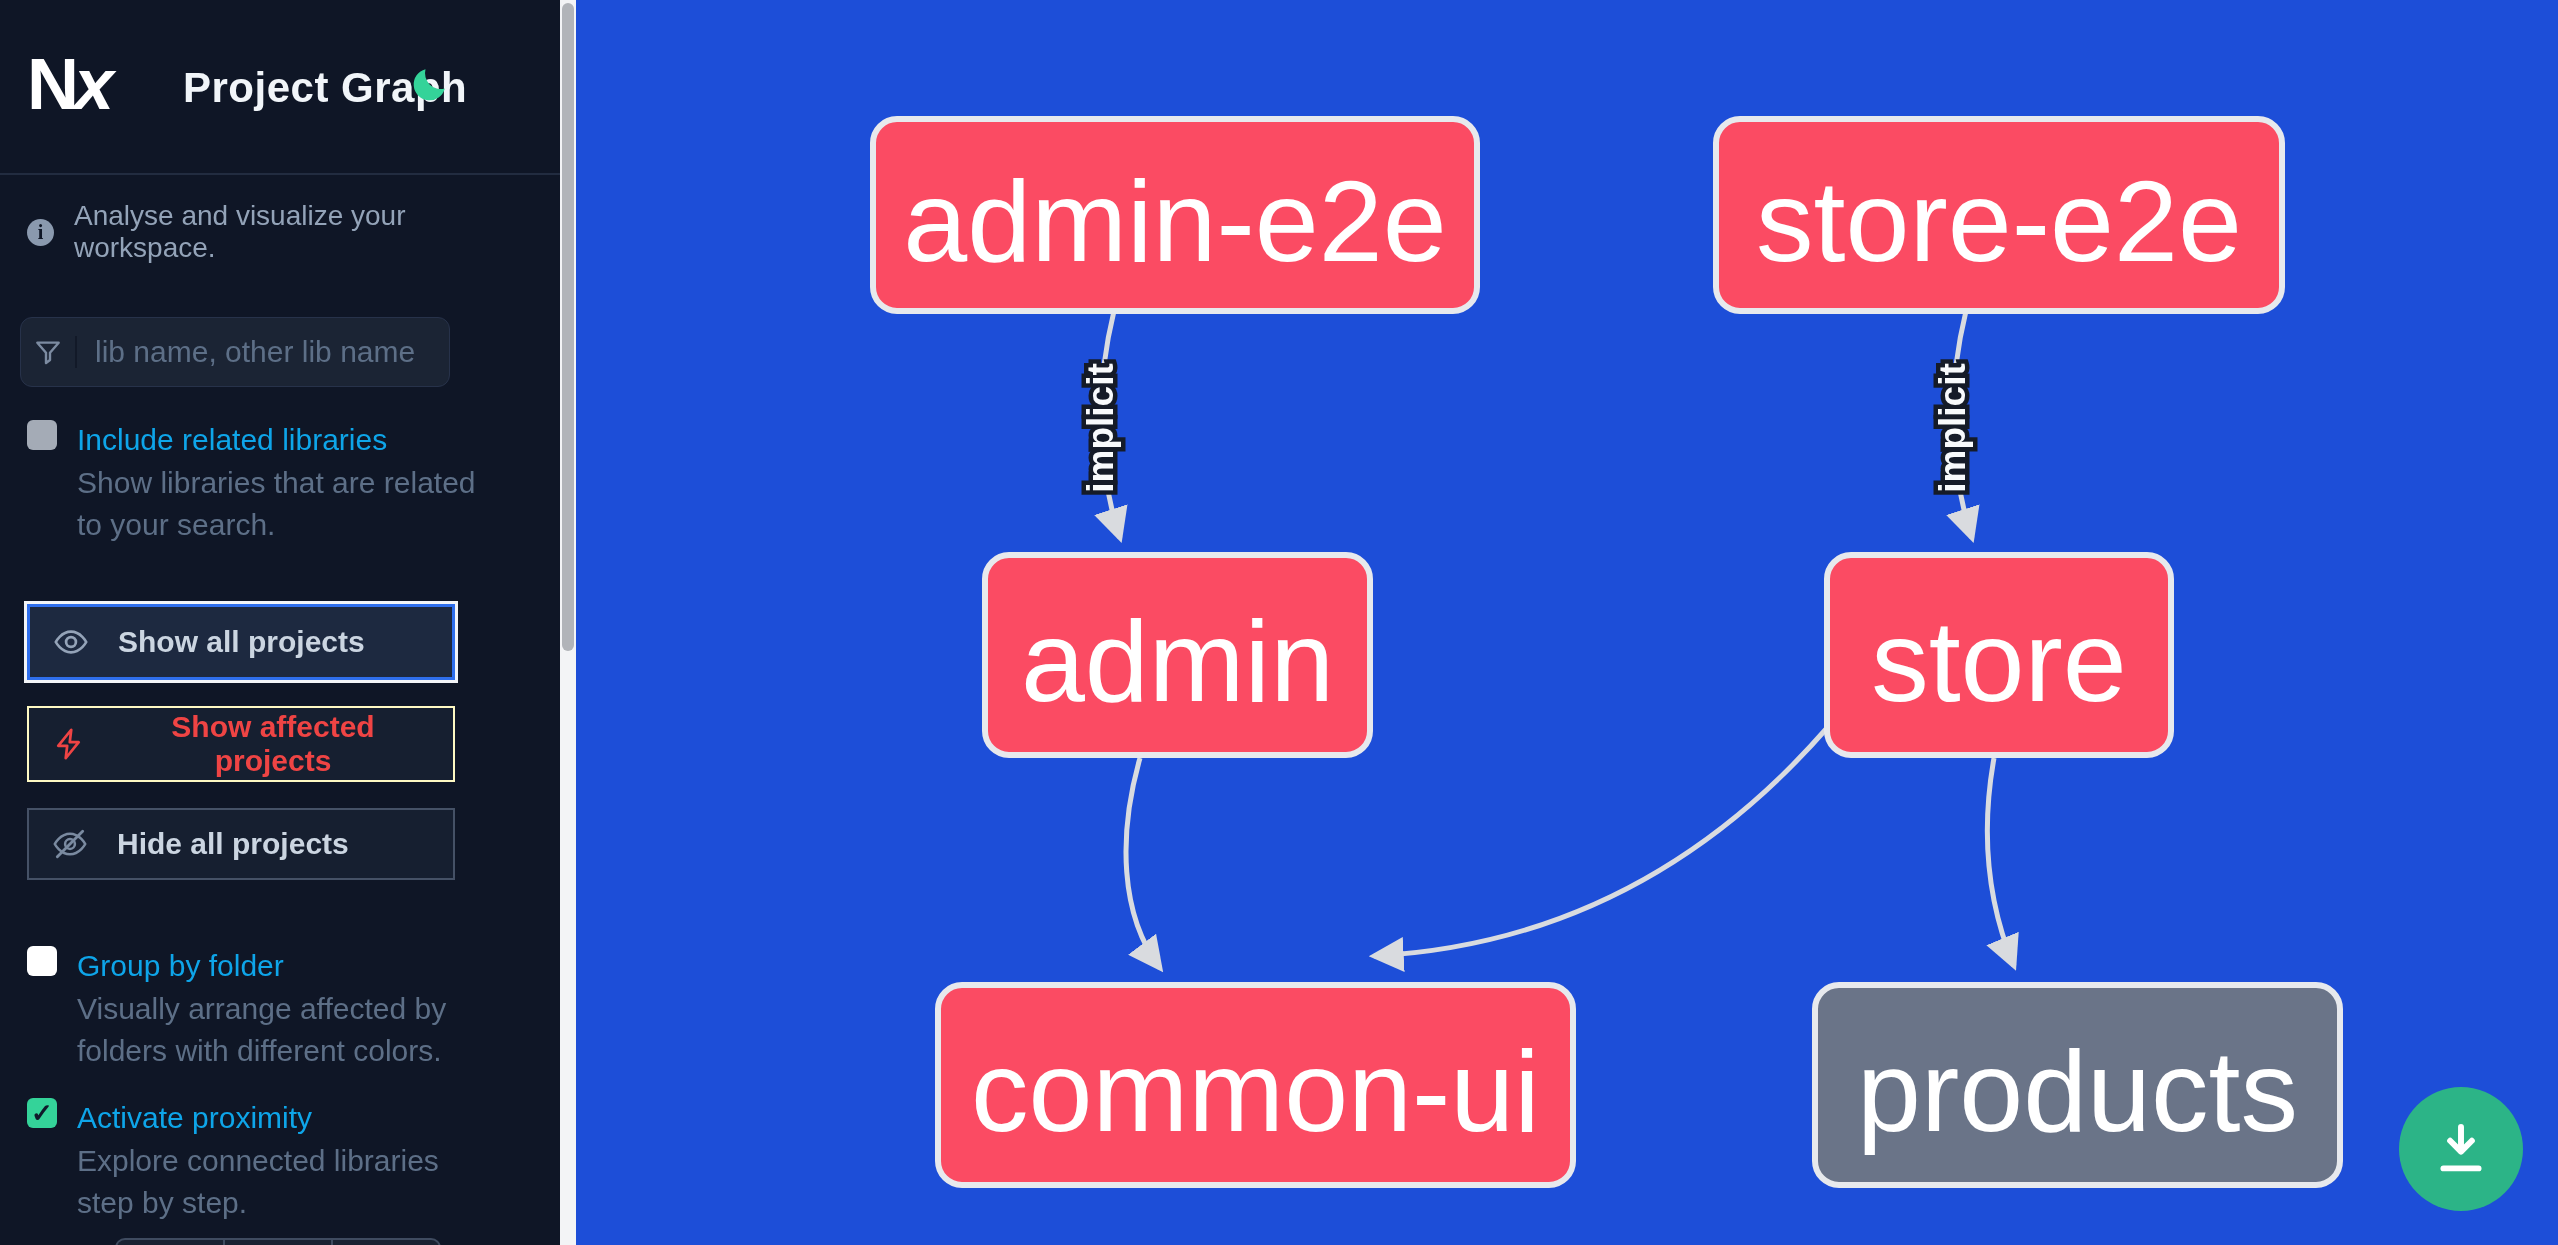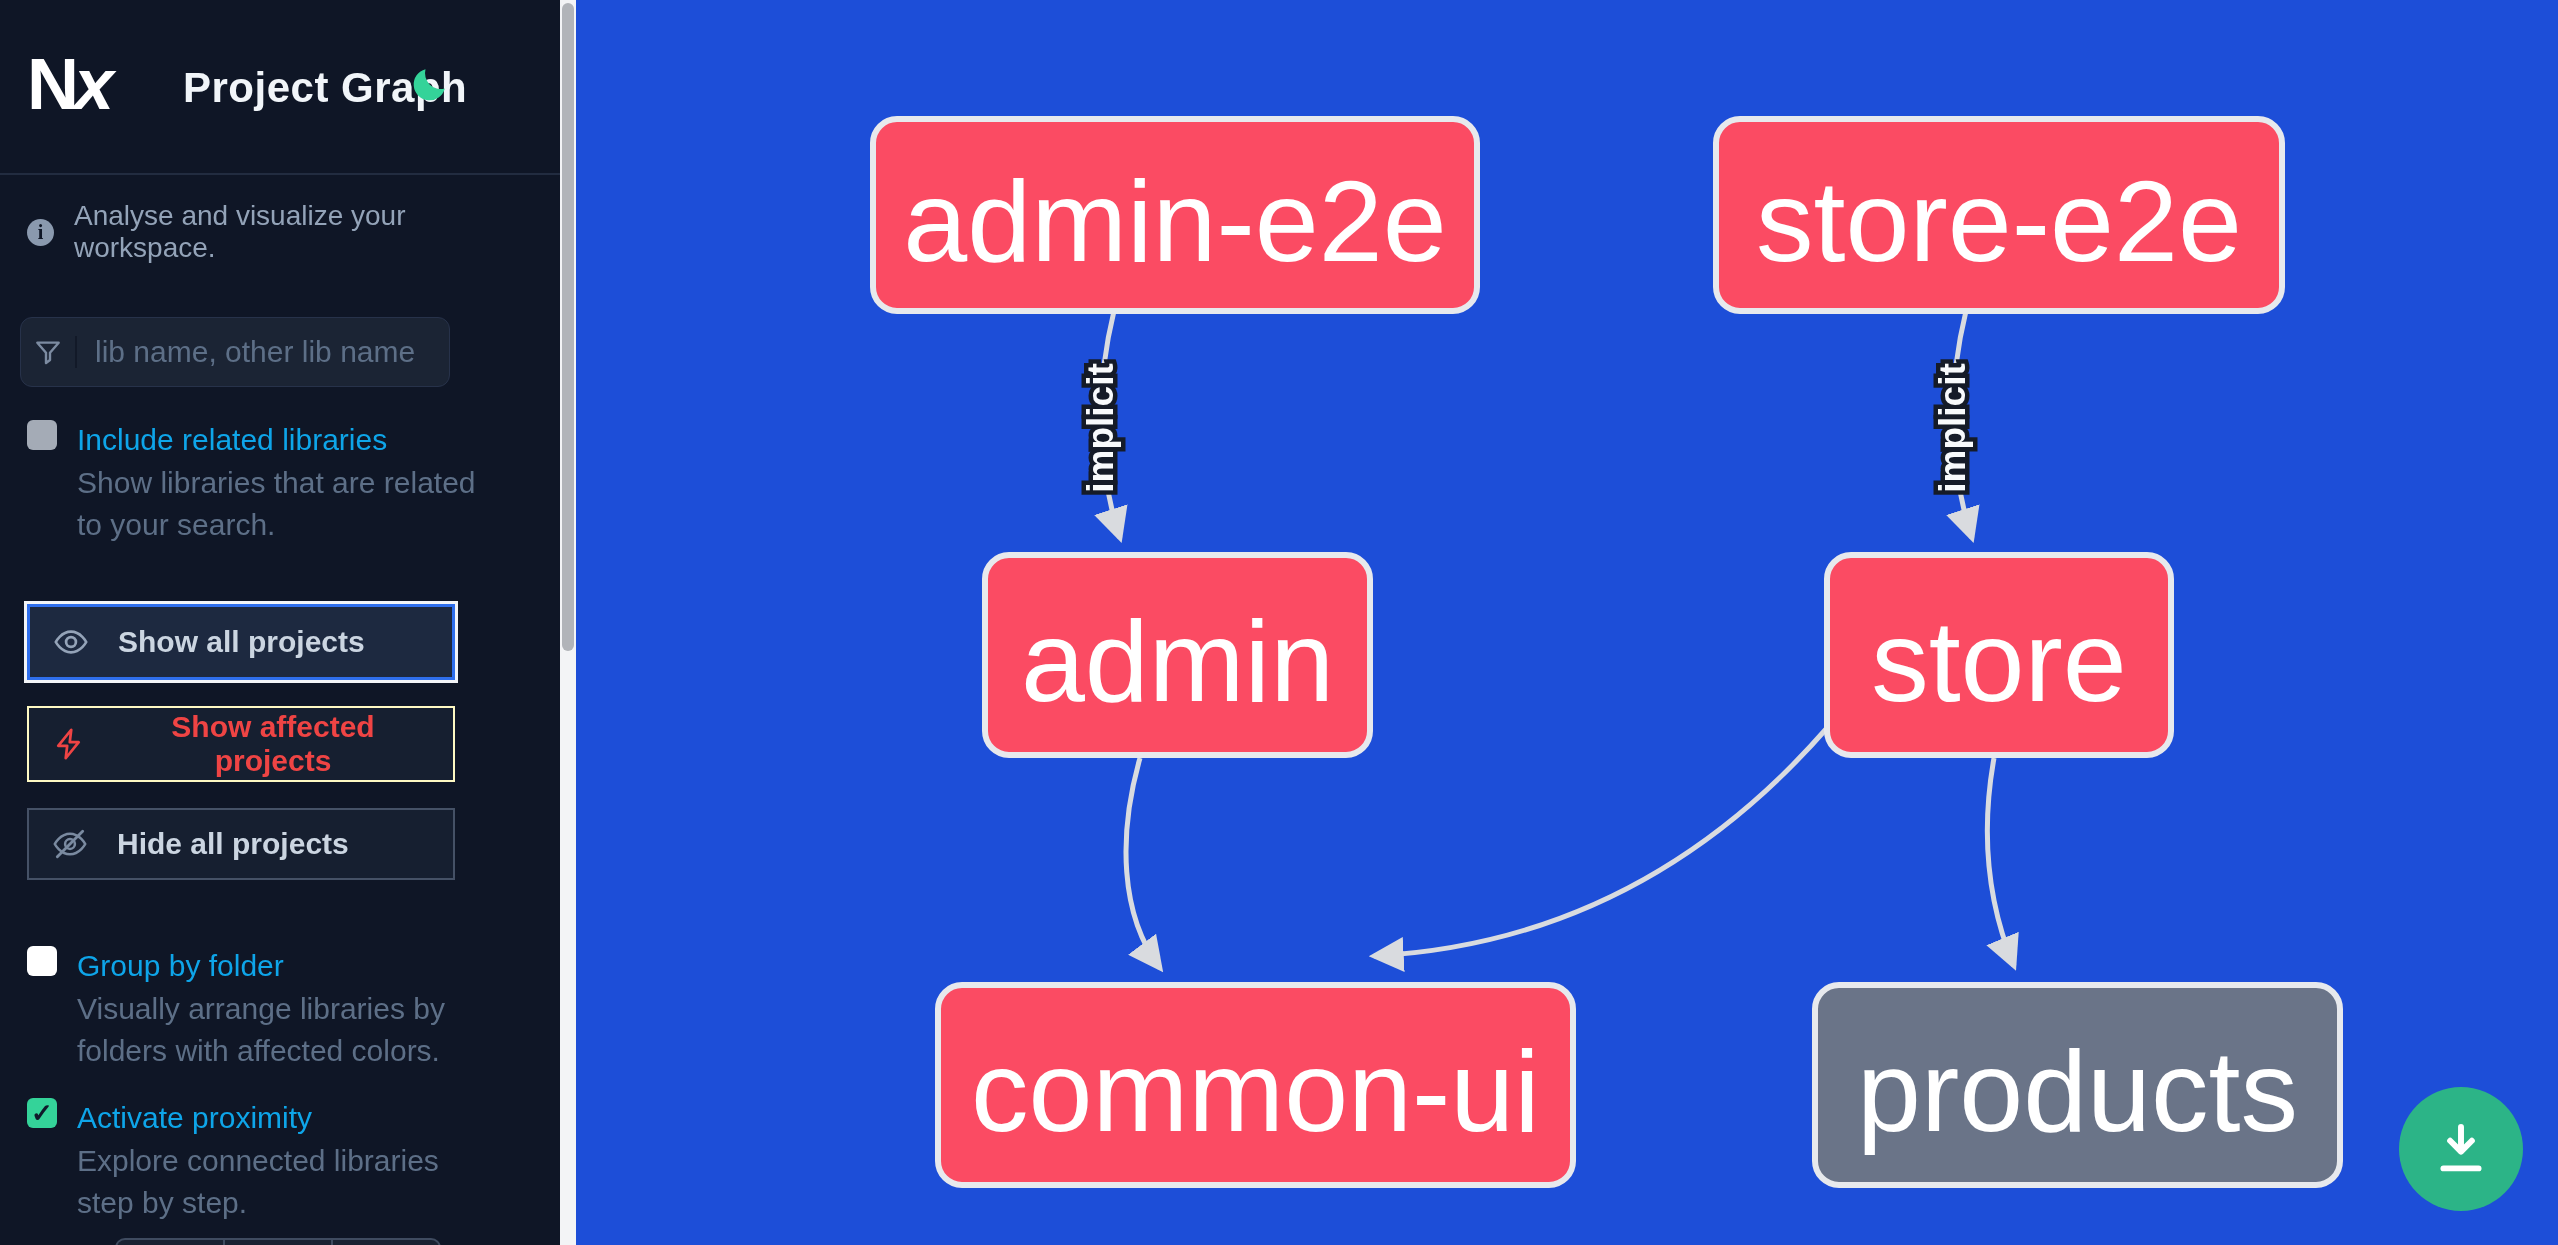--- a/index.html
+++ b/index.html
@@ -158,21 +158,21 @@
       <circle cx="12" cy="12" r="3.1" stroke="#7a8aa0" stroke-width="1.6"></circle>
       <line x1="4" y1="20" x2="20" y2="4" stroke="#7a8aa0" stroke-width="1.8" stroke-linecap="round"></line>
     </svg>
     <span>Hide all projects</span>
   </button>
 
   <div class="opt-row" style="top:944px;">
     <div class="opt-box white" aria-checked="false"></div>
     <div class="opt-texts">
       <div class="opt-label">Group by folder</div>
-      <div class="opt-desc">Visually arrange libraries by folders with affected colors.</div>
+      <div class="opt-desc">Visually arrange affected by folders with different colors.</div>
     </div>
   </div>
 
   <div class="opt-row" style="top:1096px;">
     <div class="opt-box green" aria-checked="true">✓</div>
     <div class="opt-texts">
       <div class="opt-label">Activate proximity</div>
       <div class="opt-desc">Explore connected libraries step by step.</div>
     </div>
   </div>

